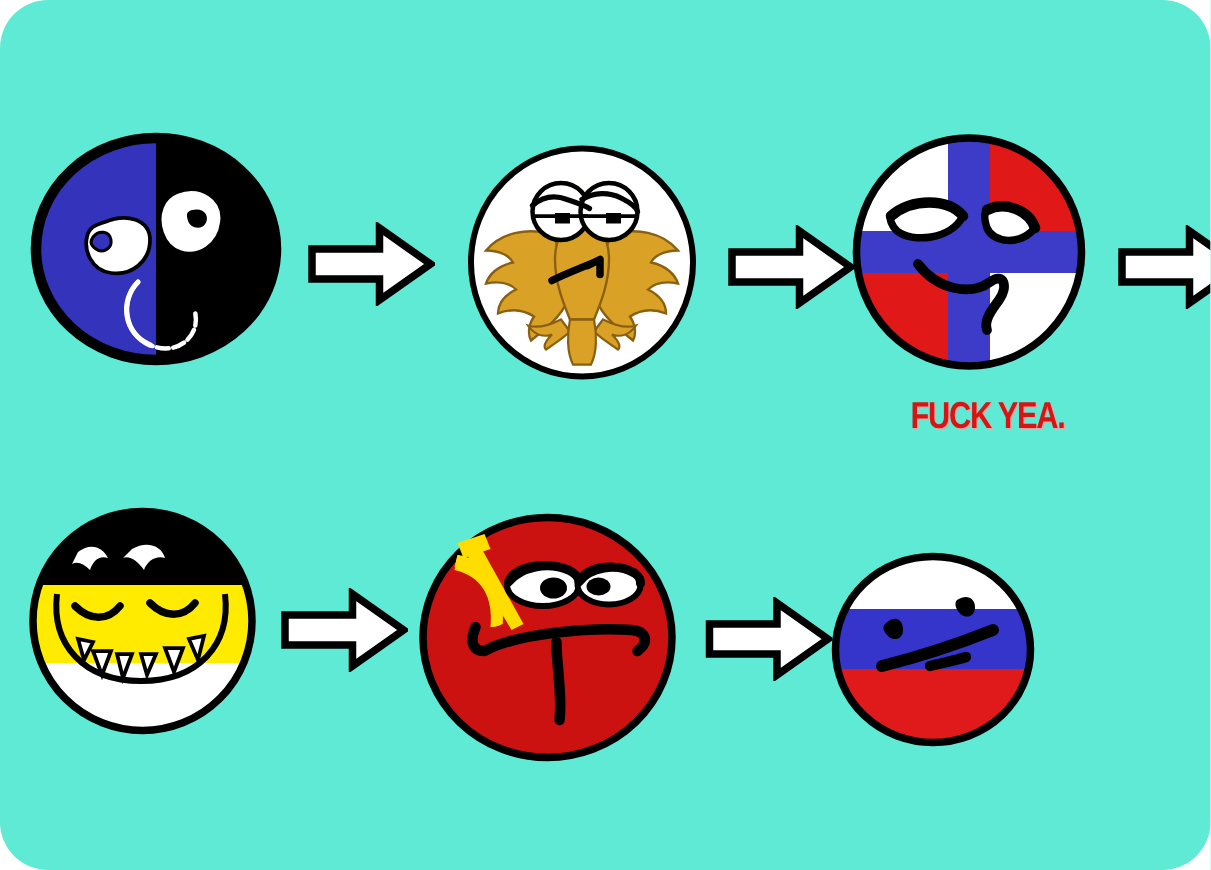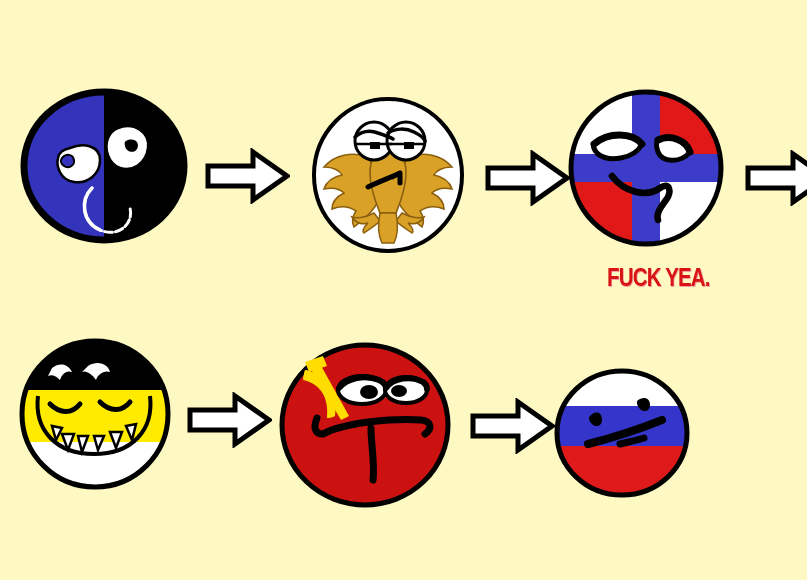--- a/index.html
+++ b/index.html
@@ -7,22 +7,23 @@
     padding: 0;
     background: #ffffff;
   }
   body {
     font-family: "Liberation Sans", sans-serif;
   }
   #canvas {
     position: relative;
     width: 807px;
     height: 580px;
-    background: #fef9c3;
+    background: #5eead4;
     overflow: hidden;
+    border-radius: 32px;
   }
   .node {
     position: absolute;
   }
   .ballsvg { display: block; }
   .arrowsvg { display: block; }
   .caption {
     position: absolute;
     font-family: "Liberation Sans", sans-serif;
     font-weight: bold;

